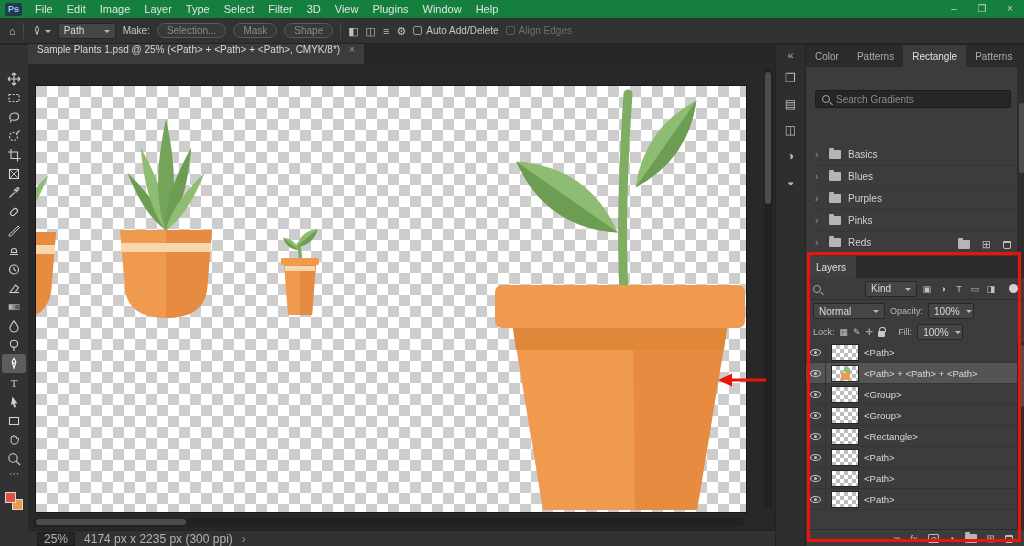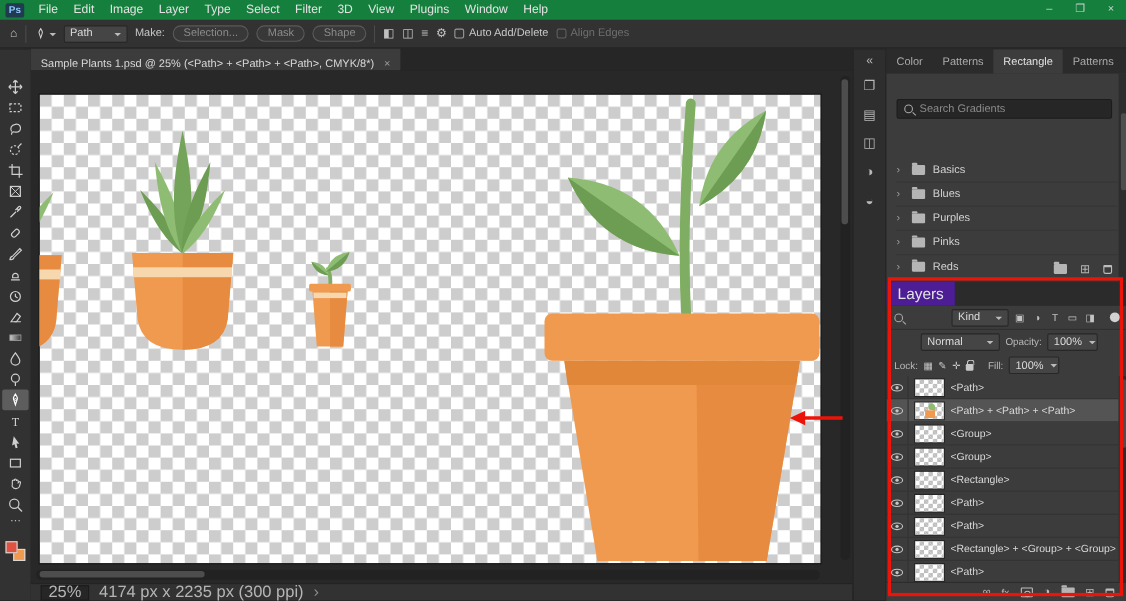--- a/index.html
+++ b/index.html
@@ -33,21 +33,21 @@
     font-size:10px; font-family:inherit; }
   .cb { width:9px; height:9px; border:1px solid #9a9a9a; border-radius:2px; display:inline-block;
     margin-right:4px; vertical-align:-1px; }
   .cb.dim { border-color:#5f5f5f; }
   .ob-check { display:inline-flex; align-items:center; }
   .ob-dim { color:#6f6f6f; display:inline-flex; align-items:center; }
 
   
   .tabbar { position:absolute; left:28px; top:44px; width:747px; height:20px; background:#262626;
     display:flex; align-items:stretch; }
-  .doc-tab { background:#3c3c3c; color:#d8d8d8; font-size:10px; display:flex; align-items:flex-end;
+  .doc-tab { background:#3c3c3c; color:#d8d8d8; font-size:10px; display:flex; align-items:flex-start;
     padding:0 9px; gap:9px; white-space:nowrap; }
   .doc-tab .close { color:#9a9a9a; }
 
   
   .toolbar { position:absolute; left:0; top:44px; width:28px; height:502px; background:#323232;
     border-top:1px solid #232323; display:flex; flex-direction:column; align-items:center; padding-top:24px; }
   .tool { width:24px; height:19px; display:flex; align-items:center; justify-content:center; }
   .tool.active { background:#5d5d5d; border-radius:2px; }
   .tool svg { display:block; }
   .more-tools { color:#bdbdbd; font-size:10px; height:14px; line-height:12px; }
@@ -60,21 +60,21 @@
   .document { position:absolute; left:8px; top:22px; width:710px; height:426px; box-shadow:0 0 0 1px #191919; }
   .v-scroll { position:absolute; right:2px; top:5px; width:9px; height:440px; background:#222222; border-radius:4px; }
   .v-thumb { position:absolute; left:1px; top:3px; width:6px; height:132px; background:#4d4d4d; border-radius:3px; }
   .h-scroll { position:absolute; left:5px; bottom:3px; width:712px; height:9px; background:#222222; border-radius:4px; }
   .h-thumb { position:absolute; left:3px; top:1px; width:150px; height:6px; background:#4d4d4d; border-radius:3px; }
   .red-arrow { position:absolute; left:688px; top:307px; z-index:40; }
 
   
   .statusbar { position:absolute; left:28px; top:530px; width:747px; height:16px; background:#323232;
     border-top:1px solid #232323; display:flex; align-items:center; gap:9px; padding-left:9px;
-    font-size:15px; color:#b5b5b5; }
+    font-size:12px; color:#b5b5b5; }
   .zoom-box { background:#262626; border:1px solid #1c1c1c; padding:0 6px; line-height:12px; }
   .status-chev { color:#8d8d8d; }
 
   
   .collapse-strip { position:absolute; left:775px; top:44px; width:30px; height:502px; background:#2e2e2e;
     border-left:1px solid #222; border-top:1px solid #232323; display:flex; flex-direction:column;
     align-items:center; color:#b9b9b9; }
   .strip-collapse { font-size:11px; height:20px; line-height:20px; }
   .strip-icon { font-size:12px; height:26px; line-height:26px; }
 
@@ -102,27 +102,27 @@
   .folder-ico::before { content:''; position:absolute; top:-2px; left:0; width:5px; height:2px;
     background:#b5b5b5; border-radius:1px 1px 0 0; }
   .grad-footer { position:absolute; right:14px; bottom:5px; display:flex; align-items:center; gap:12px;
     color:#b5b5b5; font-size:11px; }
   .grad-scroll { position:absolute; right:0; top:0; width:8px; height:189px; background:#2d2d2d; }
   .grad-thumb { margin:36px auto 0; width:5px; height:70px; background:#4e4e4e; border-radius:2px; }
 
   
   .layers-panel { position:absolute; left:0; top:211px; width:219px; height:291px; background:#3c3c3c; }
   .lp-tabbar { height:22px; background:#2b2b2b; display:flex; }
-  .lp-tab { background:#4c1d95; color:#e2e2e2; font-size:14px; padding:0 10px; display:flex; align-items:center;text-align:right; }
+  .lp-tab { background:#404040; color:#e2e2e2; font-size:10px; padding:0 10px; display:flex; align-items:center;text-align:right; }
   .lp-filter-row { height:22px; display:flex; align-items:center; gap:4px; padding:0 7px;
     border-bottom:1px solid #303030; }
   .kind { width:52px; justify-content:space-between;margin-left:40px; }
   .ficon { color:#c3c3c3; font-size:9px; width:12px; text-align:center; }
   .toggle-dot { margin-left:auto; width:9px; height:9px; border-radius:50%; background:#d2d2d2; }
-  .lp-blend-row { height:22px; display:flex; align-items:center; gap:5px; padding:0 7px;margin-left:24px; }
+  .lp-blend-row { height:22px; display:flex; align-items:center; gap:5px; padding:0 7px; }
   .blend { width:72px; justify-content:space-between; }
   .opacity, .fill { width:46px; justify-content:space-between; }
   .lbl { font-size:9px; color:#b9b9b9; }
   .lp-lock-row { height:20px; display:flex; align-items:center; gap:5px; padding:0 7px; }
   .lock-glyph { color:#c3c3c3; font-size:9px; }
   .lock-ico { width:7px; height:6px; background:#c8c8c8; border-radius:1px; position:relative; margin-top:4px; }
   .lock-ico::before { content:''; position:absolute; top:-4px; left:1px; width:5px; height:4px;
     border:1.3px solid #c8c8c8; border-bottom:none; border-radius:3px 3px 0 0; }
   .lp-rows { position:absolute; left:0; top:86px; width:211px; height:187px; overflow:hidden; }
   .lrow { height:21px; display:flex; align-items:center; gap:6px; border-bottom:1px solid #343434; }
@@ -547,27 +547,20 @@
               <span class="eye"></span>
             </span>
           <span class="thumb"></span>
           <span class="lname">&lt;Path&gt;</span>
         </div>
         <div class="lrow">
           <span class="eye-cell">
               <span class="eye"></span>
             </span>
           <span class="thumb"></span>
-          <span class="lname">&lt;Rectangle&gt; + &lt;Group&gt; + &lt;Group&gt;</span>
-        </div>
-        <div class="lrow">
-          <span class="eye-cell">
-              <span class="eye"></span>
-            </span>
-          <span class="thumb"></span>
           <span class="lname">&lt;Path&gt;</span>
         </div>
       </div>
       <div class="lp-scroll">
           <div class="lp-thumbbar"></div>
         </div>
       <div class="lp-footer">
         <span>∞</span>
         <span class="fx-label">fx</span>
         <span class="mask-ico"></span>

